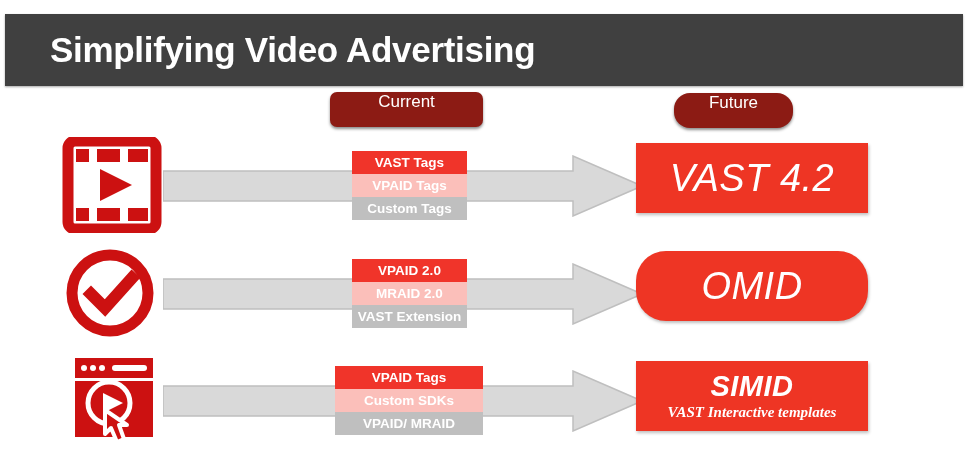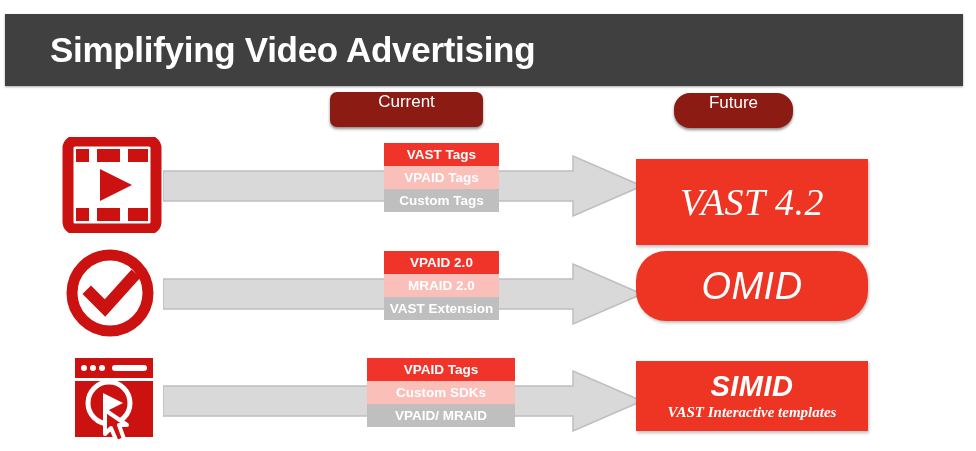--- a/index.html
+++ b/index.html
@@ -79,23 +79,22 @@
     left: 163px;
     top: 20px;
     width: 480px;
     height: 62px;
   }
   .block-arrow svg { display: block; }
 
   
   .tag-stack {
     position: absolute;
-    top: 8px;
+    top: 16px;
     width: 115px;
-    margin-left: 32px;
   }
   #stack-0 { left: 352px; }
   #stack-1 { left: 352px; }
   #stack-2 { left: 335px; width: 148px; }
   #stack-0, #stack-1 { width: 115px; }
 
   .tag {
     height: 23px;
     line-height: 23px;
     text-align: center;
@@ -114,21 +113,21 @@
     left: 636px;
     width: 232px;
     background: #EE3524;
     box-shadow: 1px 2px 3px rgba(0,0,0,0.25);
     display: flex;
     flex-direction: column;
     align-items: center;
     justify-content: center;
     color: #ffffff;
   }
-  #result-0 { top: 24px; height: 86px; font-family: Liberation Serif, serif; }
+  #result-0 { top: 8px; height: 70px; }
   #result-1 { top: 8px; height: 70px; border-radius: 30px; }
   #result-2 { top: 11px; height: 70px; }
 
   .result-main {
     font-size: 38px;
     font-style: italic;
     font-weight: normal;
     letter-spacing: 0.5px;
     line-height: 1;
   }

